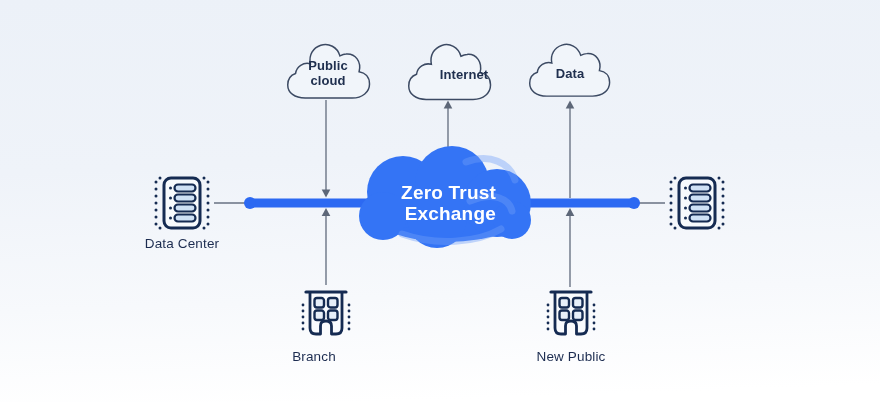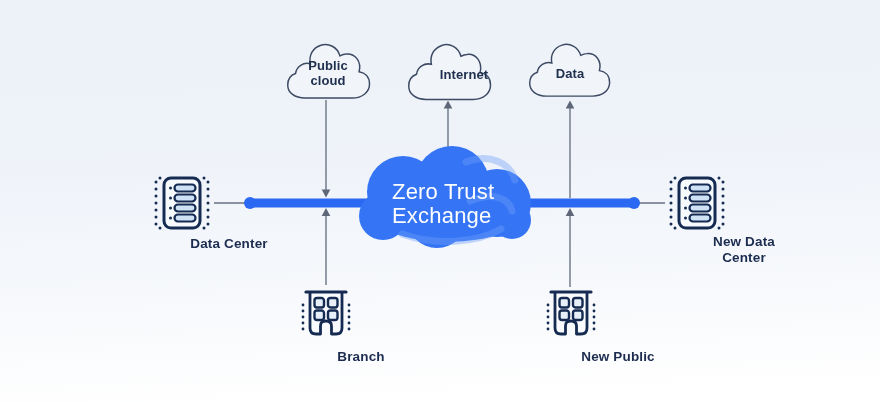--- a/index.html
+++ b/index.html
@@ -10,47 +10,46 @@
     background:linear-gradient(178deg,#ecf1f8 0%,#eff3f9 40%,#f7f9fc 72%,#ffffff 96%);
     overflow:hidden;
   }
   .stage svg{position:absolute;left:0;top:0;}
   .lbl{
     position:absolute;
     transform:translate(-50%,-50%);
     text-align:center;
     color:#1c2c50;
     font-size:13.5px;
-    font-weight:700;
+    font-weight:400;
     letter-spacing:.15px;
     line-height:1.2;
     white-space:nowrap;
-    margin-left:47px;
   }
   .lbl.wrap{white-space:normal;}
   .cloud-lbl{
     position:absolute;
     transform:translate(-50%,-50%);
     text-align:center;
     color:#20304f;
     font-size:13px;
     font-weight:600;
     letter-spacing:.1px;
     line-height:1.15;
     white-space:nowrap;
   }
   .cloud-lbl.wrap{white-space:normal;}
   .hub-lbl{
     position:absolute;
     transform:translate(-50%,-50%);
     width:104px;
-    text-align:left;
+    text-align:right;
     color:#ffffff;
-    font-size:22px;
-    font-weight:400;
+    font-size:19px;
+    font-weight:700;
     letter-spacing:.2px;
     line-height:1.1;
   }
 </style>
 </head>
 <body>
 
 <div class="stage">
 
   <svg width="880" height="402" viewBox="0 0 880 402">
@@ -166,16 +165,15 @@
     <use href="#building-icon" transform="translate(571,315)"></use>
   </svg>
 
   <div class="cloud-lbl wrap" style="left:328px;top:74px;width:58px;">Public cloud</div>
   <div class="cloud-lbl" style="left:450px;top:75px;margin-left:14px;">Internet</div>
   <div class="cloud-lbl" style="left:570px;top:74px;">Data</div>
 
   <div class="hub-lbl" style="left:444px;top:204px;">Zero Trust Exchange</div>
 
   <div class="lbl" style="left:182px;top:244px;">Data Center</div>
-  <div class="lbl wrap" style="left:697px;top:250px;width:82px;">New Data Center</div>
   <div class="lbl" style="left:314px;top:357px;">Branch</div>
   <div class="lbl" style="left:571px;top:357px;">New Public</div>
 </div>
 
 </body></html>

